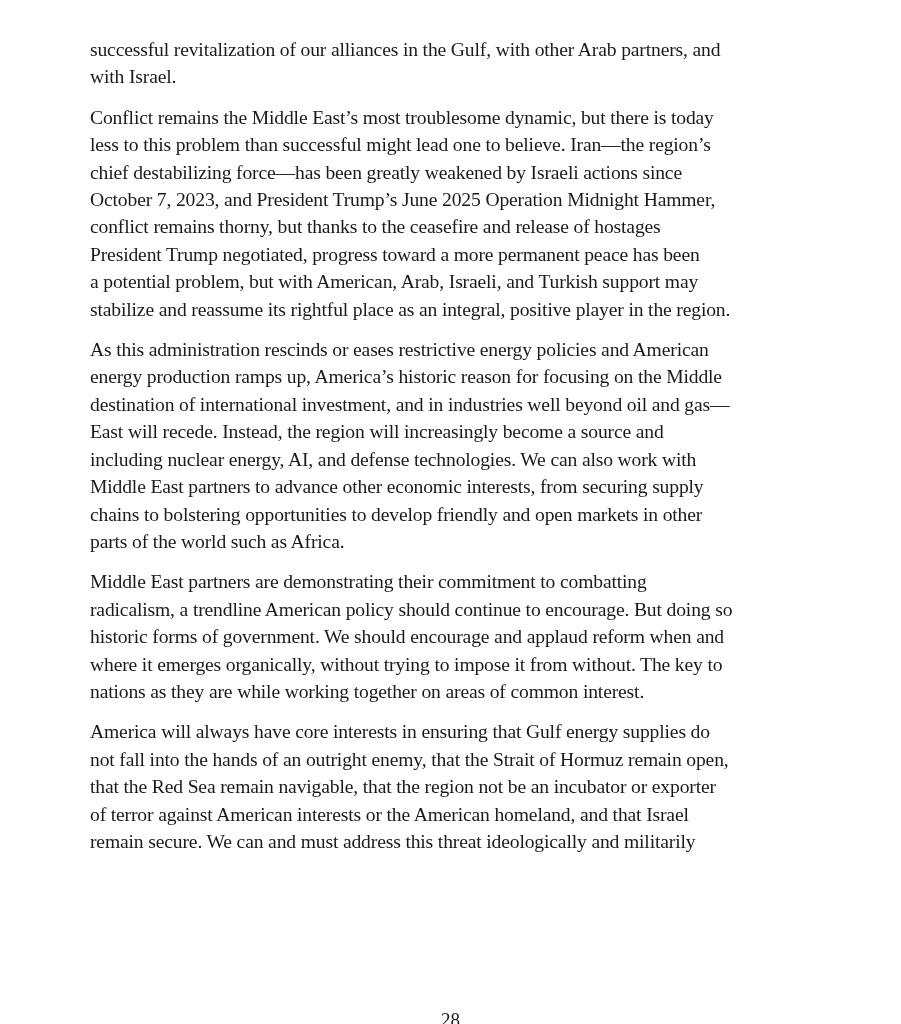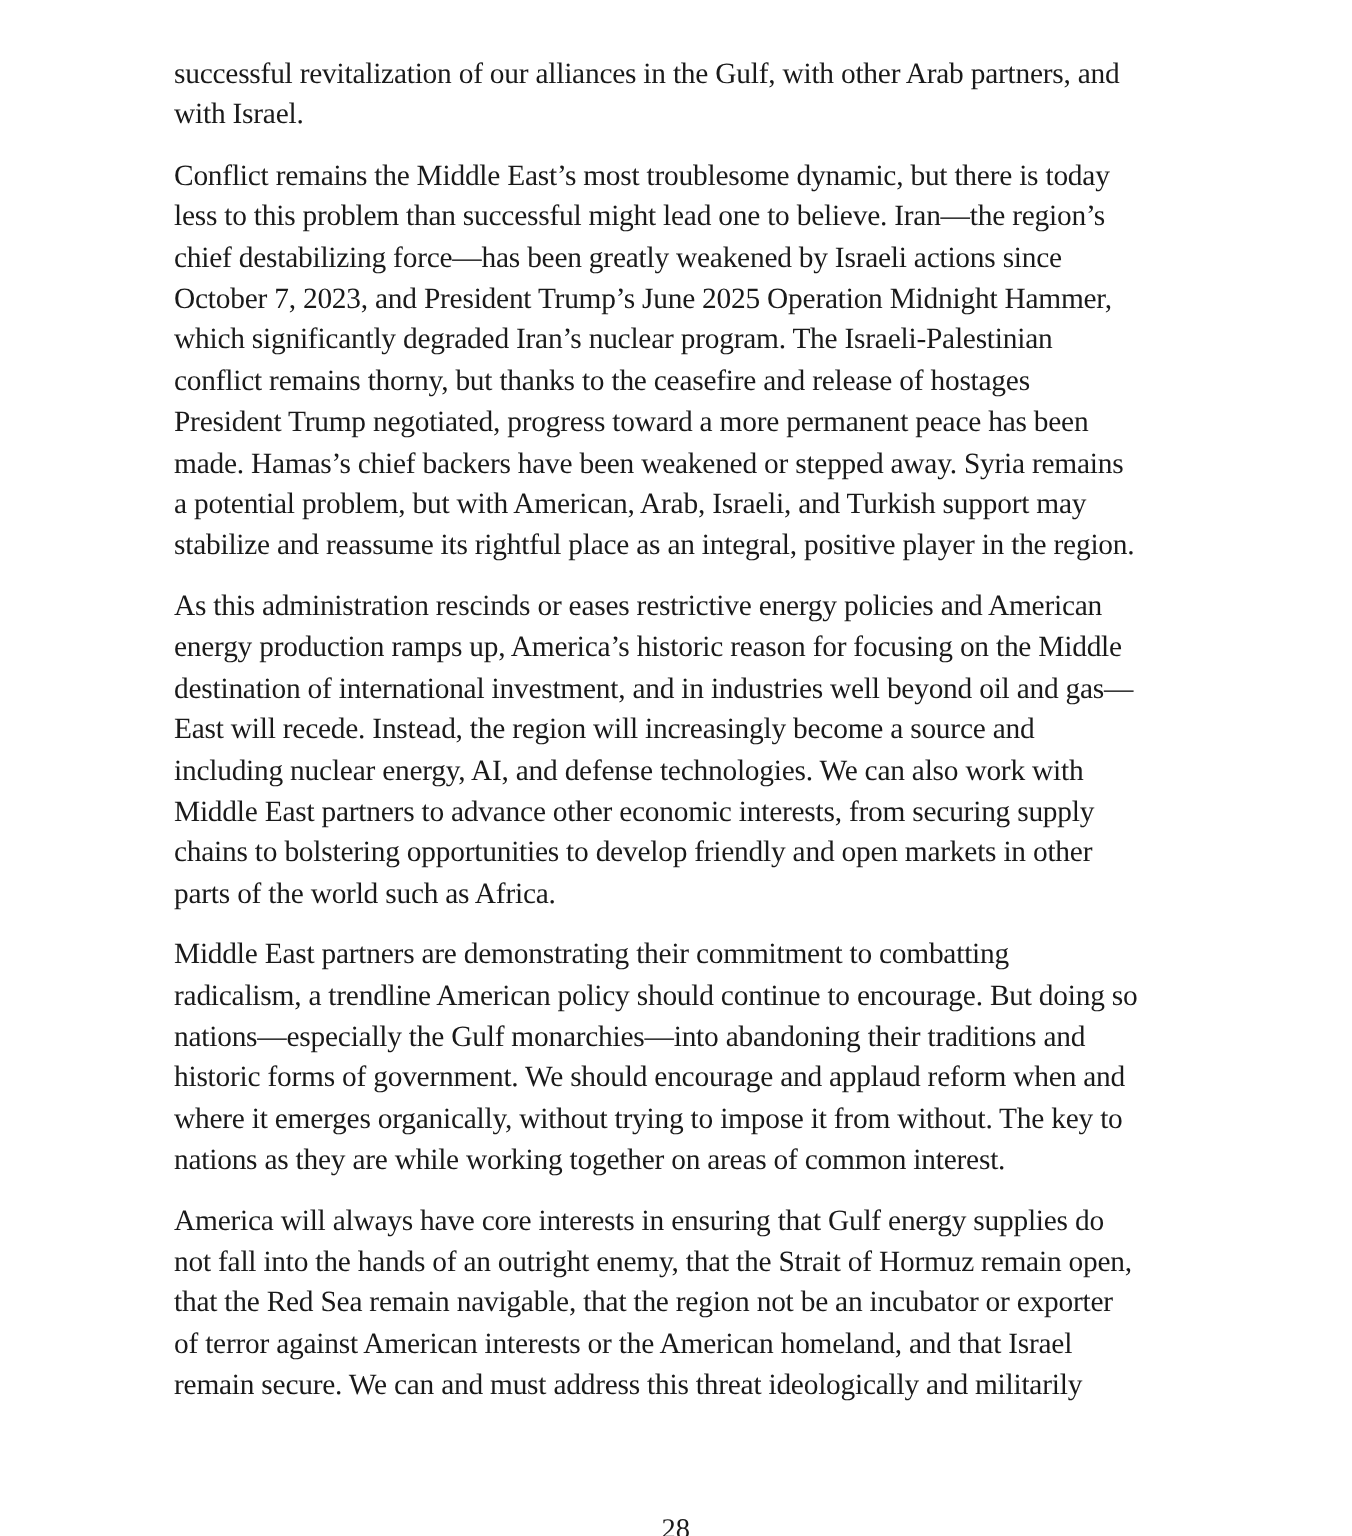--- a/index.html
+++ b/index.html
@@ -10,21 +10,21 @@
     body {
       width: 901px;
       height: 1024px;
       overflow: hidden;
       position: relative;
       font-family: "Liberation Serif", serif;
       color: #1a1a1a;
     }
     .page {
       position: absolute;
-      left: 116px;
+      left: 90px;
       top: 36px;
       width: 700px;
     }
     .para {
       margin: 0 0 13px 0;
       font-size: 19.6px;
       line-height: 27.4px;
       letter-spacing: -0.15px;
     }
     .line {
@@ -50,43 +50,40 @@
   <p class="para">
     <span class="line">successful revitalization of our alliances in the Gulf, with other Arab partners, and</span>
     <span class="line">with Israel.</span>
   </p>
 
   <p class="para">
     <span class="line">Conflict remains the Middle East’s most troublesome dynamic, but there is today</span>
     <span class="line">less to this problem than successful might lead one to believe. Iran—the region’s</span>
     <span class="line">chief destabilizing force—has been greatly weakened by Israeli actions since</span>
     <span class="line">October 7, 2023, and President Trump’s June 2025 Operation Midnight Hammer,</span>
-    <span class="line">which significantly degraded Iran’s nuclear program. The Israeli-Palestinian</span>
     <span class="line">conflict remains thorny, but thanks to the ceasefire and release of hostages</span>
     <span class="line">President Trump negotiated, progress toward a more permanent peace has been</span>
-    <span class="line">made. Hamas’s chief backers have been weakened or stepped away. Syria remains</span>
     <span class="line">a potential problem, but with American, Arab, Israeli, and Turkish support may</span>
     <span class="line">stabilize and reassume its rightful place as an integral, positive player in the region.</span>
   </p>
 
   <p class="para">
     <span class="line">As this administration rescinds or eases restrictive energy policies and American</span>
     <span class="line">energy production ramps up, America’s historic reason for focusing on the Middle</span>
     <span class="line">destination of international investment, and in industries well beyond oil and gas—</span>
     <span class="line">East will recede. Instead, the region will increasingly become a source and</span>
     <span class="line">including nuclear energy, AI, and defense technologies. We can also work with</span>
     <span class="line">Middle East partners to advance other economic interests, from securing supply</span>
     <span class="line">chains to bolstering opportunities to develop friendly and open markets in other</span>
     <span class="line">parts of the world such as Africa.</span>
   </p>
 
   <p class="para">
     <span class="line">Middle East partners are demonstrating their commitment to combatting</span>
     <span class="line">radicalism, a trendline American policy should continue to encourage. But doing so</span>
-    <span class="line">nations—especially the Gulf monarchies—into abandoning their traditions and</span>
     <span class="line">historic forms of government. We should encourage and applaud reform when and</span>
     <span class="line">where it emerges organically, without trying to impose it from without. The key to</span>
     <span class="line">nations as they are while working together on areas of common interest.</span>
   </p>
 
   <p class="para">
     <span class="line">America will always have core interests in ensuring that Gulf energy supplies do</span>
     <span class="line">not fall into the hands of an outright enemy, that the Strait of Hormuz remain open,</span>
     <span class="line">that the Red Sea remain navigable, that the region not be an incubator or exporter</span>
     <span class="line">of terror against American interests or the American homeland, and that Israel</span>

